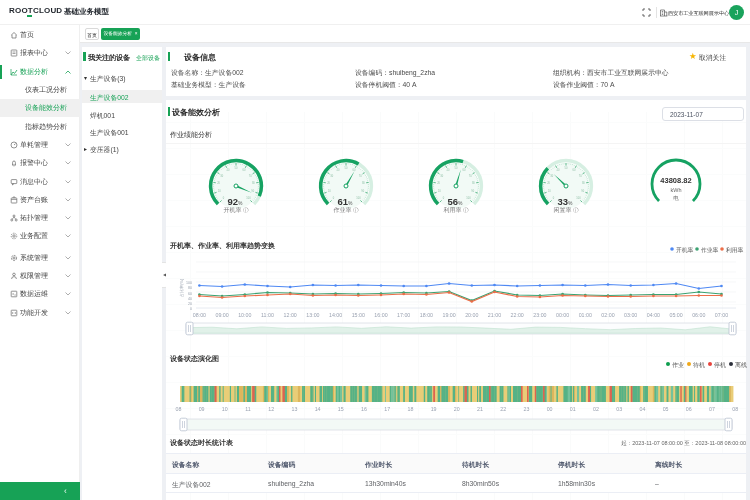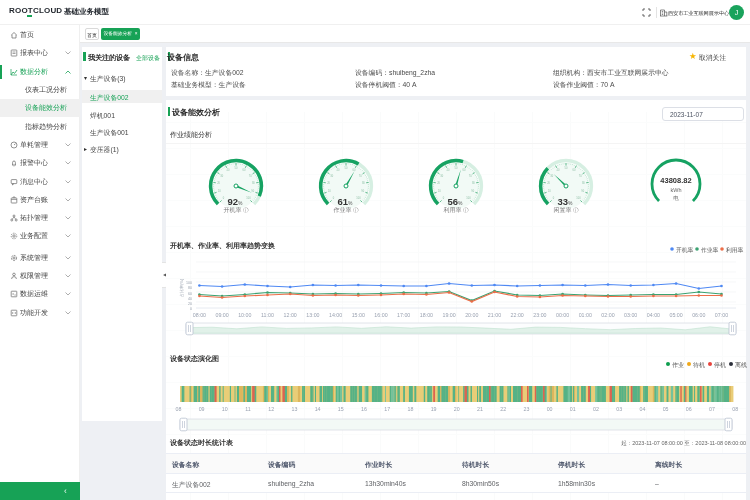--- a/index.html
+++ b/index.html
@@ -170,39 +170,39 @@
   <span class="abs" style="left:64px;top:3.5px;font-size:8.5px;color:#eafaf1">‹</span>
 </div>
 
 <div class="abs" style="left:80px;top:25px;width:670px;height:18px;background:#fff;border-bottom:1px solid #e8e8e8">
   <span class="abs" style="left:5px;top:3px;width:14px;height:12px;border:1px solid #d9d9d9;border-radius:2px;background:#fff;font-size:5px;color:#333;text-align:center;line-height:12px">首页</span>
   <span class="abs" style="left:21px;top:3px;width:39px;height:12px;border-radius:2px;background:#17a256;font-size:4.8px;color:#fff;text-align:center;line-height:12px">设备能效分析&nbsp;&nbsp;×</span>
 </div>
 
 <div class="abs" style="left:80px;top:43px;width:670px;height:457px;background:#eef0f4"></div>
 
-<div class="abs" style="left:82px;top:47px;width:80px;height:374px;background:#fff">
+<div class="abs" style="left:82px;top:47px;width:80px;height:453px;background:#fff">
   <span class="bar" style="left:1px;top:5px;height:9px"></span>
   <span class="abs" style="left:6px;top:5.5px;font-size:7.2px;font-weight:bold;color:#2b2b2b;letter-spacing:-0.2px">我关注的设备</span>
   <span class="abs" style="left:54px;top:6.5px;font-size:6px;color:#17a256;white-space:nowrap">全部设备</span>
   <span class="abs" style="left:2px;top:27px;font-size:6px;color:#333">▾</span>
   <span class="abs" style="left:8px;top:26.5px;font-size:6.8px;color:#444">生产设备(3)</span>
   <span class="abs" style="left:0px;top:43px;width:80px;height:13px;background:#f0f0f0"></span>
   <span class="abs" style="left:8px;top:46px;font-size:6.8px;color:#17a256">生产设备002</span>
   <span class="abs" style="left:8px;top:63.5px;font-size:6.8px;color:#444">焊机001</span>
   <span class="abs" style="left:8px;top:81px;font-size:6.8px;color:#444">生产设备001</span>
   <span class="abs" style="left:2px;top:97.5px;font-size:6px;color:#333">▸</span>
   <span class="abs" style="left:8px;top:98px;font-size:6.8px;color:#444">变压器(1)</span>
 </div>
 
 <div class="abs" style="left:162px;top:262px;width:7px;height:26px;background:#fff;border:1px solid #e4e4e4;border-left:none;border-radius:0 4px 4px 0;color:#555;font-size:8px;line-height:24px;text-align:center">◂</div>
 
 <div class="abs" style="left:166px;top:47px;width:580px;height:49px;background:#fff">
   <span class="bar" style="left:1.5px;top:4.5px;height:9px"></span>
-  <span class="ptitle" style="left:1px;top:5px">设备信息</span>
+  <span class="ptitle" style="left:18px;top:5px">设备信息</span>
   <span class="abs" style="left:523px;top:3.5px;font-size:8.5px;color:#f7b500">★</span>
   <span class="abs" style="left:533px;top:5.5px;font-size:6.8px;color:#333">取消关注</span>
   <span class="fld" style="left:5px;top:20.5px">设备名称：生产设备002</span>
   <span class="fld" style="left:5px;top:33px">基础业务模型：生产设备</span>
   <span class="fld" style="left:189px;top:20.5px">设备编码：shuibeng_2zha</span>
   <span class="fld" style="left:189px;top:33px">设备停机阈值：40 A</span>
   <span class="fld" style="left:387px;top:20.5px">组织机构：西安市工业互联网展示中心</span>
   <span class="fld" style="left:387px;top:33px">设备作业阈值：70 A</span>
 </div>
 

